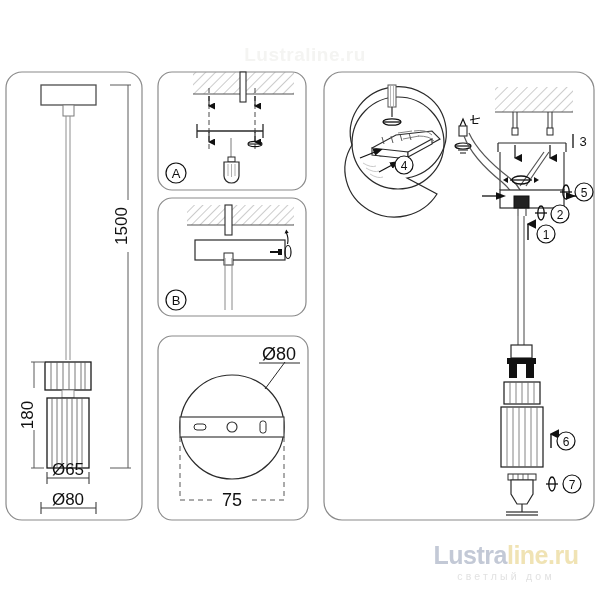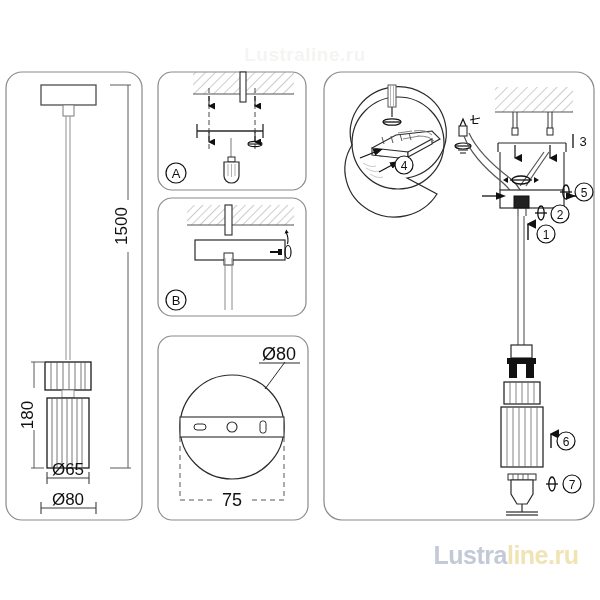--- a/index.html
+++ b/index.html
@@ -454,14 +454,15 @@
 </svg>
 
 <div class="wm">
   <div class="wm-top">Lustraline.ru</div>
 
   <div class="wm-main">
 
     <div class="wm-word">
       <span class="wm-a">Lustra</span><span class="wm-b">line.ru</span>
     </div>
+    <div class="wm-sub">светлый дом</div>
   </div>
 </div>
 
 </body></html>

